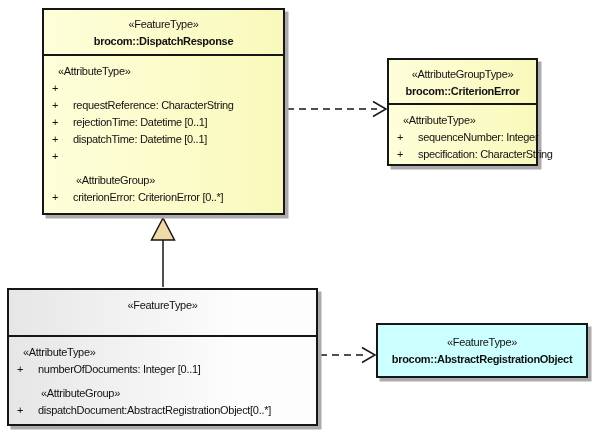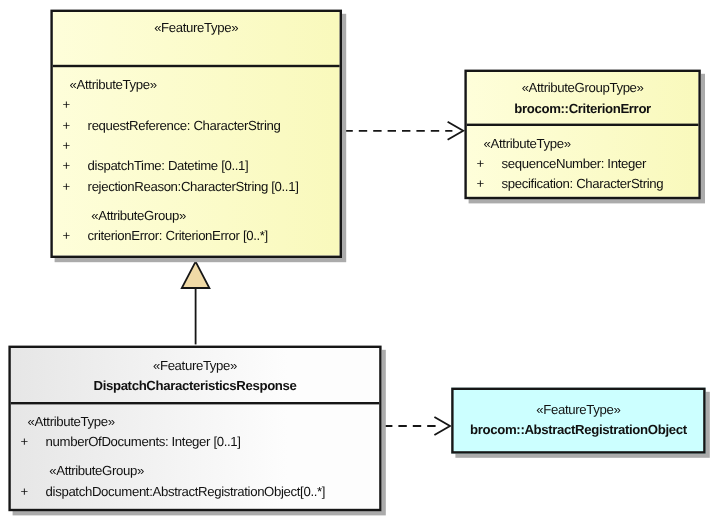--- a/index.html
+++ b/index.html
@@ -58,71 +58,71 @@
 
     <g>
       <line x1="320" y1="355" x2="366" y2="355" stroke="#161616" stroke-width="1.5" stroke-dasharray="7,5"></line>
       <path d="M362 347.5 L375 355 L362 362.5" fill="none" stroke="#161616" stroke-width="1.5"></path>
     </g>
   </svg>
 
   <div class="uml-class yellow" id="box-dispatch-response" style="left:42px;top:8px;width:243px;height:207px;">
     <div class="hdr">
       <div class="stereo">«FeatureType»</div>
+      <div class="cname">brocom::DispatchResponse</div>
     </div>
     <div class="body">
       <div class="sec-label">«AttributeType»</div>
       <div class="attr">
         <span class="vis">+</span>
       </div>
       <div class="attr">
         <span class="vis">+</span>
         <span class="atext">requestReference: CharacterString</span>
       </div>
       <div class="attr">
         <span class="vis">+</span>
+        <span class="atext">rejectionTime: Datetime [0..1]</span>
       </div>
       <div class="attr">
         <span class="vis">+</span>
         <span class="atext">dispatchTime: Datetime [0..1]</span>
       </div>
       <div class="attr">
         <span class="vis">+</span>
-        <span class="atext">rejectionReason:CharacterString [0..1]</span>
       </div>
       <div class="sec-label grp">«AttributeGroup»</div>
       <div class="attr">
         <span class="vis">+</span>
         <span class="atext">criterionError: CriterionError [0..*]</span>
       </div>
     </div>
   </div>
 
-  <div class="uml-class yellow" id="box-criterion-error" style="left:387px;top:58px;width:197px;height:108px;">
+  <div class="uml-class yellow" id="box-criterion-error" style="left:387px;top:58px;width:151px;height:108px;">
     <div class="hdr">
       <div class="stereo">«AttributeGroupType»</div>
       <div class="cname">brocom::CriterionError</div>
     </div>
     <div class="body">
       <div class="sec-label">«AttributeType»</div>
       <div class="attr">
         <span class="vis">+</span>
         <span class="atext">sequenceNumber: Integer</span>
       </div>
       <div class="attr">
         <span class="vis">+</span>
         <span class="atext">specification: CharacterString</span>
       </div>
     </div>
   </div>
 
   <div class="uml-class gray" id="box-dcr" style="left:7px;top:288px;width:311px;height:138px;">
     <div class="hdr">
       <div class="stereo">«FeatureType»</div>
-      <div class="cname">DispatchCharacteristicsResponse</div>
     </div>
     <div class="body">
       <div class="sec-label">«AttributeType»</div>
       <div class="attr">
         <span class="vis">+</span>
         <span class="atext">numberOfDocuments: Integer [0..1]</span>
       </div>
       <div class="sec-label grp">«AttributeGroup»</div>
       <div class="attr">
         <span class="vis">+</span>

